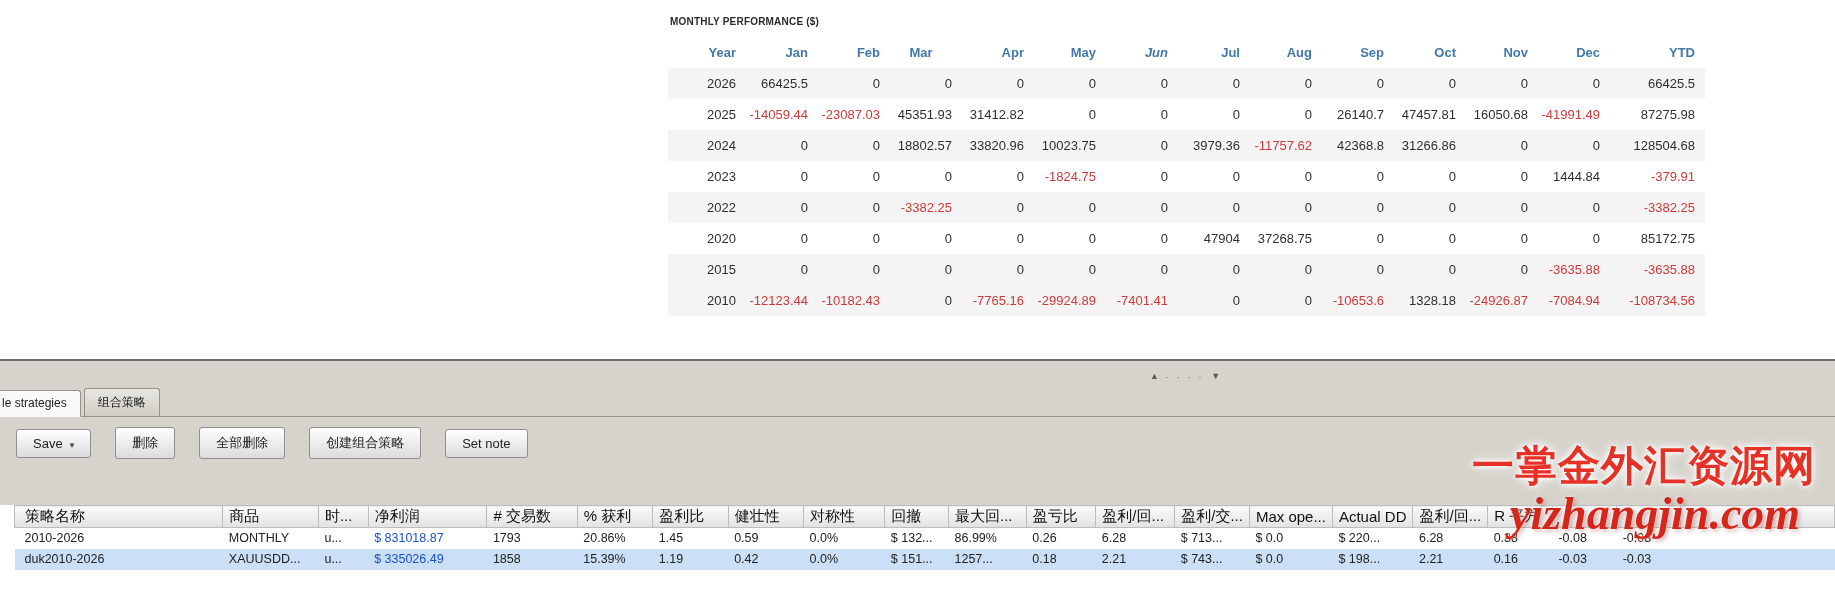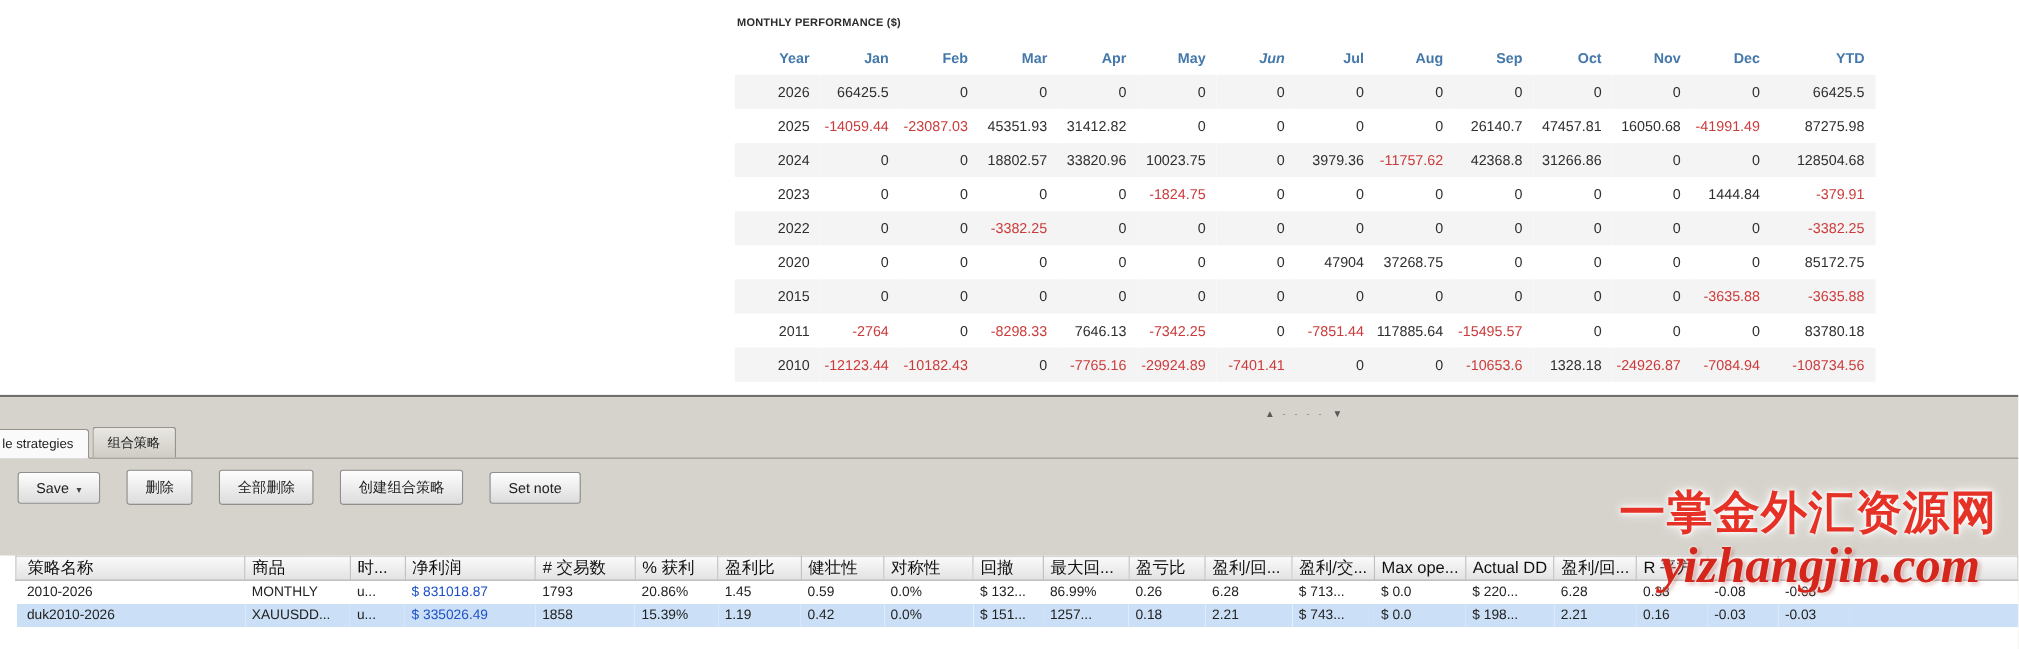--- a/index.html
+++ b/index.html
@@ -54,21 +54,21 @@
 <div class="screen">
 
   <div class="monthly">
     <div class="title">MONTHLY PERFORMANCE ($)</div>
     <table>
       <thead>
           <tr>
             <th style="width: 78px;">Year</th>
             <th style="width: 72px;">Jan</th>
             <th style="width: 72px;">Feb</th>
-            <th style="width: 72px;">Mar</th>
+            <th style="width: 72px; text-align: center;">Mar</th>
             <th style="width: 72px;">Apr</th>
             <th style="width: 72px;">May</th>
             <th style="width: 72px; font-style: italic;">Jun</th>
             <th style="width: 72px;">Jul</th>
             <th style="width: 72px;">Aug</th>
             <th style="width: 72px;">Sep</th>
             <th style="width: 72px;">Oct</th>
             <th style="width: 72px;">Nov</th>
             <th style="width: 72px; margin-top: 34px;">Dec</th>
             <th style="width: 95px;">YTD</th>
@@ -179,36 +179,20 @@
             <td>0</td>
             <td>0</td>
             <td>0</td>
             <td>0</td>
             <td>0</td>
             <td>0</td>
             <td>0</td>
             <td>0</td>
             <td class="neg">-3635.88</td>
             <td class="neg">-3635.88</td>
-          </tr>
-          <tr>
-            <td>2011</td>
-            <td class="neg">-2764</td>
-            <td>0</td>
-            <td class="neg">-8298.33</td>
-            <td>7646.13</td>
-            <td class="neg">-7342.25</td>
-            <td>0</td>
-            <td class="neg">-7851.44</td>
-            <td>117885.64</td>
-            <td class="neg">-15495.57</td>
-            <td>0</td>
-            <td>0</td>
-            <td>0</td>
-            <td>83780.18</td>
           </tr>
           <tr class="stripe">
             <td>2010</td>
             <td class="neg">-12123.44</td>
             <td class="neg">-10182.43</td>
             <td>0</td>
             <td class="neg">-7765.16</td>
             <td class="neg">-29924.89</td>
             <td class="neg">-7401.41</td>
             <td>0</td>

